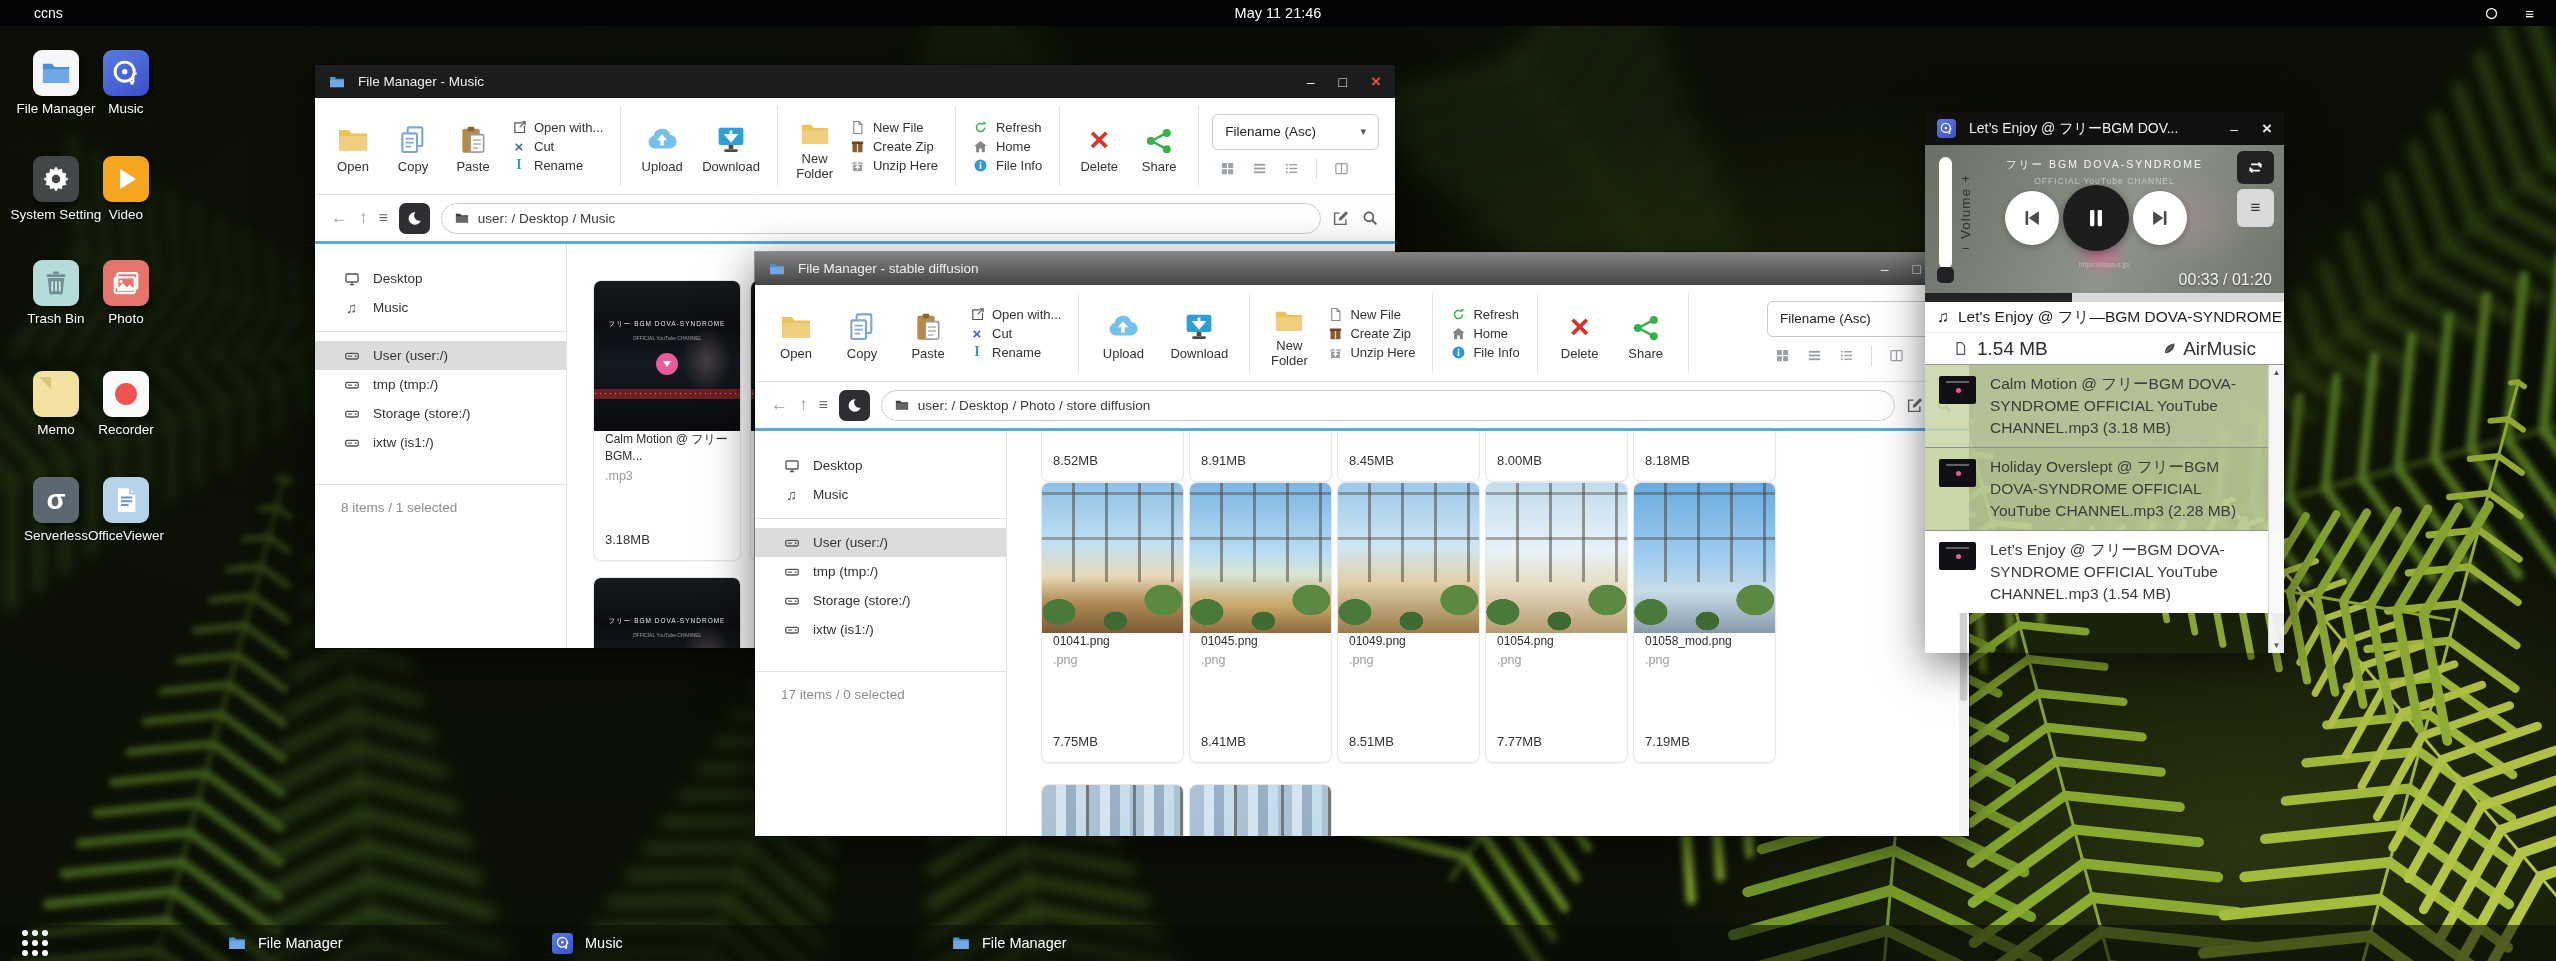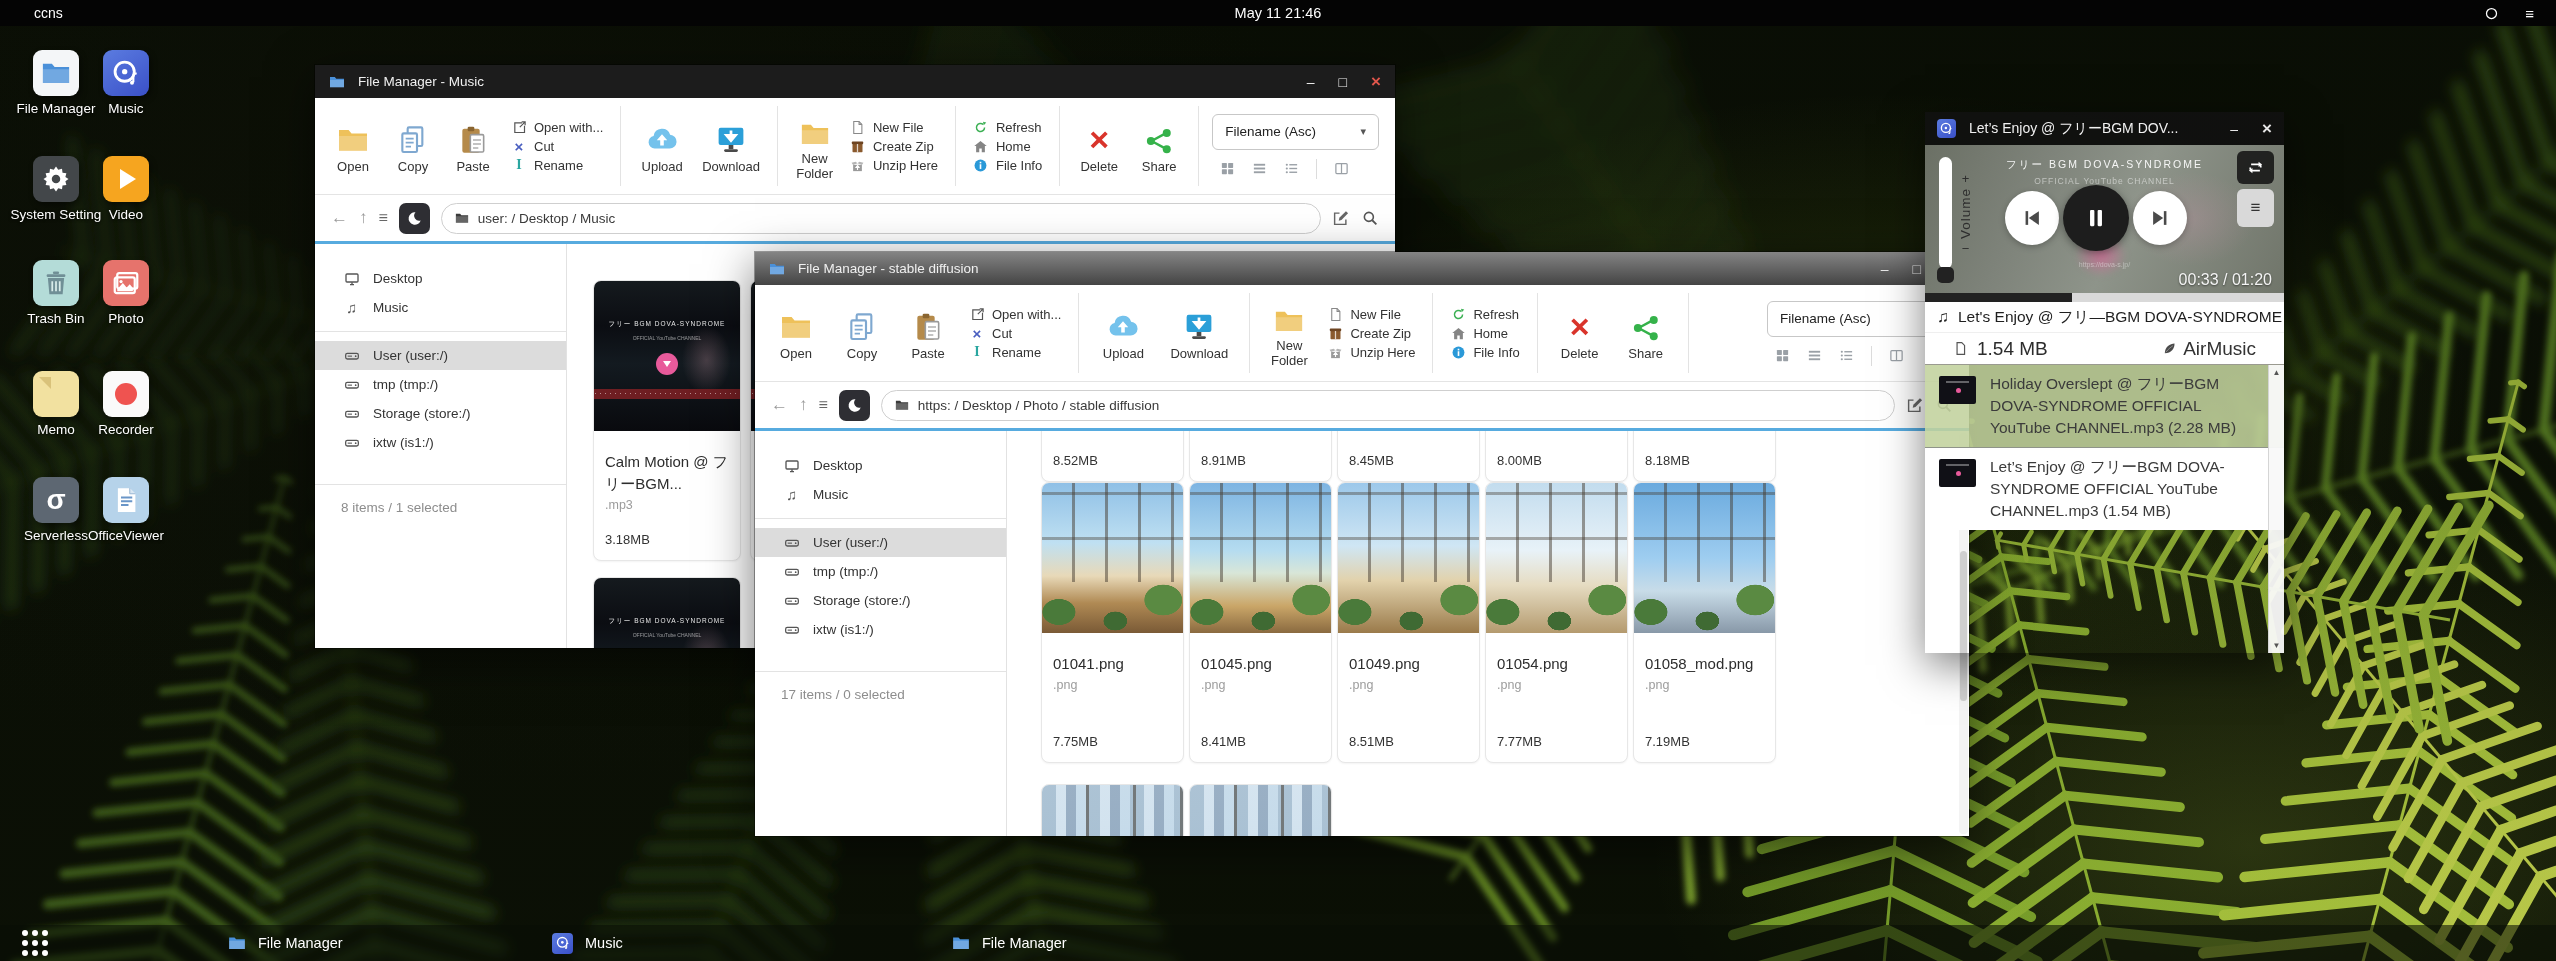--- a/index.html
+++ b/index.html
@@ -84,21 +84,21 @@
   .side-item .sic { width:17px; display:flex; justify-content:center; color:#555; }
   .side-item.active { background:#dcdcdc; }
   .side-sep { height:1px; background:#e3e3e3; margin:9px 0; }
   .side-status { margin-top:27px; border-top:1px solid #e3e3e3; padding:15px 0 0 26px; color:#8d8d8d; }
   .files { flex:1; position:relative; overflow:hidden; background:#fff; }
 
   .tile { position:absolute; width:148px; height:281px; background:#fff; border:1px solid #e7e7e7;
     border-radius:8px; overflow:hidden; box-shadow:0 1px 2px rgba(0,0,0,.05); cursor:pointer; }
   .tile-sd { width:143px; }
   .tile .thumb { height:150px; }
-  .tile .tname { font-size:15px; color:#2d2d2d; padding:20px 11px 0; line-height:1.45; word-break:break-all; }
+  .tile .tname { font-size:12px; color:#2d2d2d; padding:0 11px 0; line-height:1.45; word-break:break-all; }
   .tile .text { font-size:12.5px; color:#9c9c9c; padding:3px 11px 0; }
   .tile .tsize { position:absolute; bottom:13px; left:11px; font-size:13px; color:#333; }
 
   .thumb-music { position:relative; background:linear-gradient(180deg,#151a1e 0%,#0b0d12 30%,#131a20 55%,#090a0e 100%); }
   .thumb-music .al1 { position:absolute; top:26%; width:100%; text-align:center; color:rgba(255,255,255,.9);
     font-size:6.5px; letter-spacing:1px; white-space:nowrap; }
   .thumb-music .al2 { position:absolute; top:36%; width:100%; text-align:center; color:rgba(255,255,255,.55); font-size:5px; }
   .thumb-music .acircle { position:absolute; left:50%; top:48%; width:22px; height:22px; margin-left:-11px;
     border-radius:50%; background:#e85a9b; display:flex; align-items:center; justify-content:center; }
   .thumb-music .acircle i { border-top:6px solid #fff; border-left:4px solid transparent; border-right:4px solid transparent; }
@@ -1594,21 +1594,21 @@
     <span class="nav-menu">≡</span>
     <span class="moon-btn">
           <svg width="17" height="17" viewBox="0 0 24 24">
             <use href="#i-moon"></use>
           </svg>
         </span>
     <div class="path-input">
       <svg width="14" height="14" viewBox="0 0 24 24" style="color:#3a3a3a">
             <use href="#i-folder"></use>
           </svg>
-      <span>https: / Desktop / Photo / stable diffusion</span>
+      <span>user: / Desktop / Photo / store diffusion</span>
     </div>
     <span class="path-act">
           <svg width="18" height="18" viewBox="0 0 24 24">
             <use href="#i-pencilsq"></use>
           </svg>
         </span>
     <span class="path-act">
           <svg width="18" height="18" viewBox="0 0 24 24">
             <use href="#i-search"></use>
           </svg>
@@ -1793,20 +1793,24 @@
         </svg>
     <span>1.54 MB</span>
     <span class="brand">
       <svg width="15" height="15" viewBox="0 0 24 24">
             <use href="#i-leaf"></use>
           </svg>
       <span>AirMusic</span>
     </span>
   </div>
   <div class="playlist">
+    <div class="pl-item glass1">
+      <div class="pl-thumb"></div>
+      <div class="pl-title">Calm Motion @ フリーBGM DOVA-SYNDROME OFFICIAL YouTube CHANNEL.mp3 (3.18 MB)</div>
+    </div>
     <div class="pl-item glass2">
       <div class="pl-thumb"></div>
       <div class="pl-title">Holiday Overslept @ フリーBGM DOVA-SYNDROME OFFICIAL YouTube CHANNEL.mp3 (2.28 MB)</div>
     </div>
     <div class="pl-item solid">
       <div class="pl-thumb"></div>
       <div class="pl-title">Let’s Enjoy @ フリーBGM DOVA-SYNDROME OFFICIAL YouTube CHANNEL.mp3 (1.54 MB)</div>
     </div>
     <div class="pl-scroll">
       <span>▲</span>

